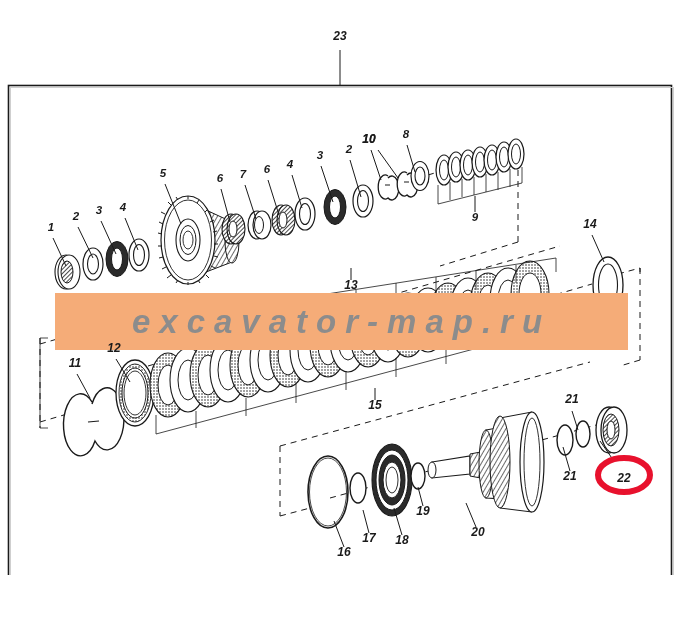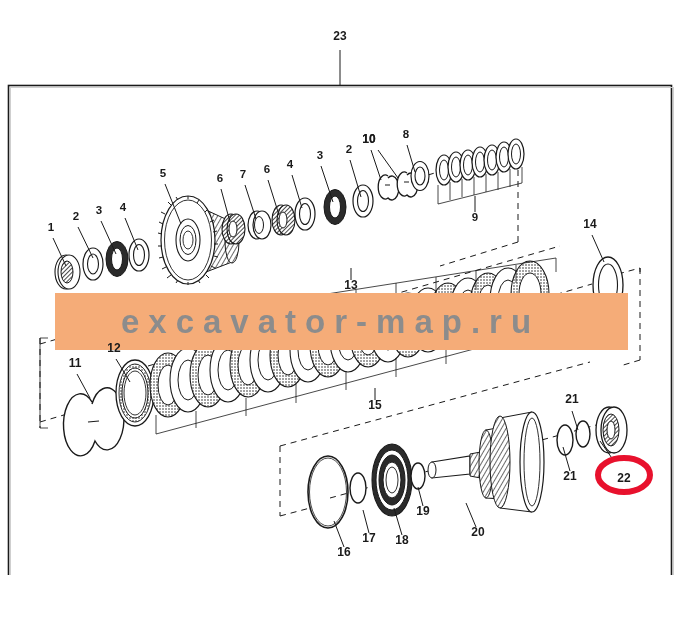--- a/index.html
+++ b/index.html
@@ -10,20 +10,21 @@
   }
   body {
     font-family: "Liberation Sans", sans-serif;
   }
   #page {
     position: relative;
     width: 682px;
     height: 575px;
     background: #ffffff;
     overflow: hidden;
+    font-style: italic;
   }
   #svg-root {
     position: absolute;
     left: 0;
     top: 0;
     width: 682px;
     height: 639px;
   }
   
   #watermark-band {
@@ -31,21 +32,21 @@
     left: 55px;
     top: 293px;
     width: 573px;
     height: 57px;
     background: #f5ac78;
     z-index: 5;
     pointer-events: none;
   }
   #watermark-text {
     position: absolute;
-    left: 44px;
+    left: 55px;
     top: 293px;
     width: 573px;
     height: 57px;
     z-index: 6;
     display: flex;
     align-items: center;
     justify-content: center;
     color: #8c8c8c;
     font-family: "Liberation Sans", sans-serif;
     font-size: 33px;

